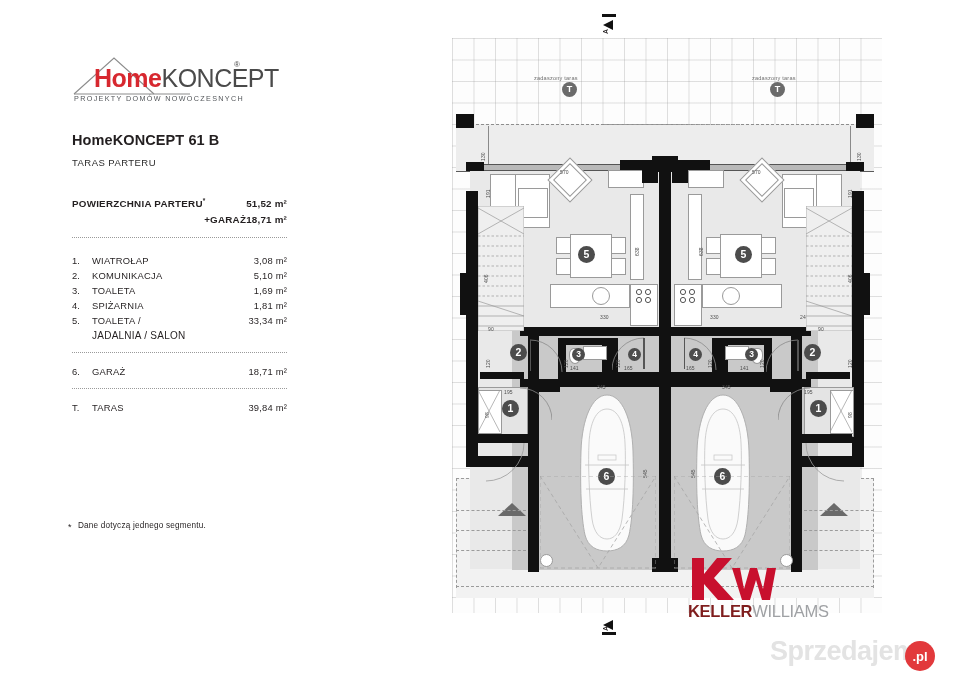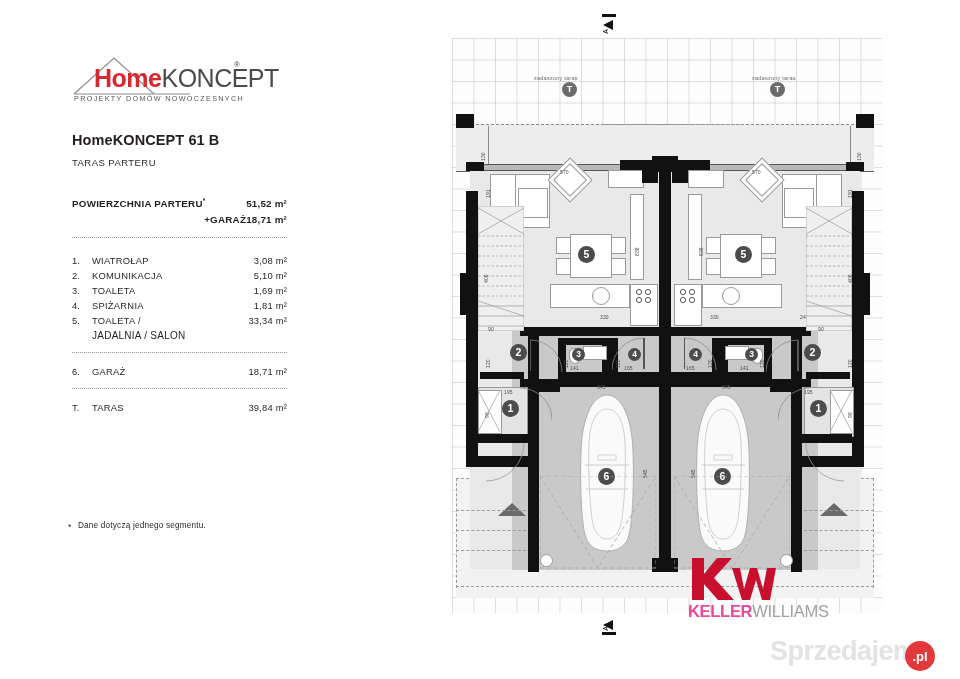--- a/index.html
+++ b/index.html
@@ -75,21 +75,21 @@
   .secmark .bar{position:absolute;left:0;width:14px;height:3px;background:#111;}
   .secmark .lbl{position:absolute;left:1px;font-size:7px;font-weight:bold;transform:rotate(-90deg);transform-origin:left top;}
 
   .tri{position:absolute;width:0;height:0;border-left:14px solid transparent;border-right:14px solid transparent;border-bottom:13px solid #6a6a6a;}
   .stairs{position:absolute;}
 
   
   .kw{position:absolute;left:700px;top:556px;width:170px;height:70px;}
   .kwmark{position:absolute;left:0;top:0;width:88px;height:46px;}
   .kwtext{position:absolute;left:0;top:46px;font-size:16.5px;letter-spacing:-0.3px;white-space:nowrap;}
-  .kwtext .b{color:#ec4899;font-weight:bold;}
+  .kwtext .b{color:#7f1d1d;font-weight:bold;}
   .kwtext .l{color:#9fa1a4;}
 
   .wm{position:absolute;left:770px;top:636px;font-size:27px;color:#e3e3e3;font-weight:bold;letter-spacing:-.5px;}
   .wmdot{position:absolute;left:905px;top:641px;width:30px;height:30px;border-radius:50%;background:#e2393c;color:#fff;
     font-size:13px;font-weight:bold;display:flex;align-items:center;justify-content:center;}
 </style>
 </head>
 <body>
 
 <div class="page">

